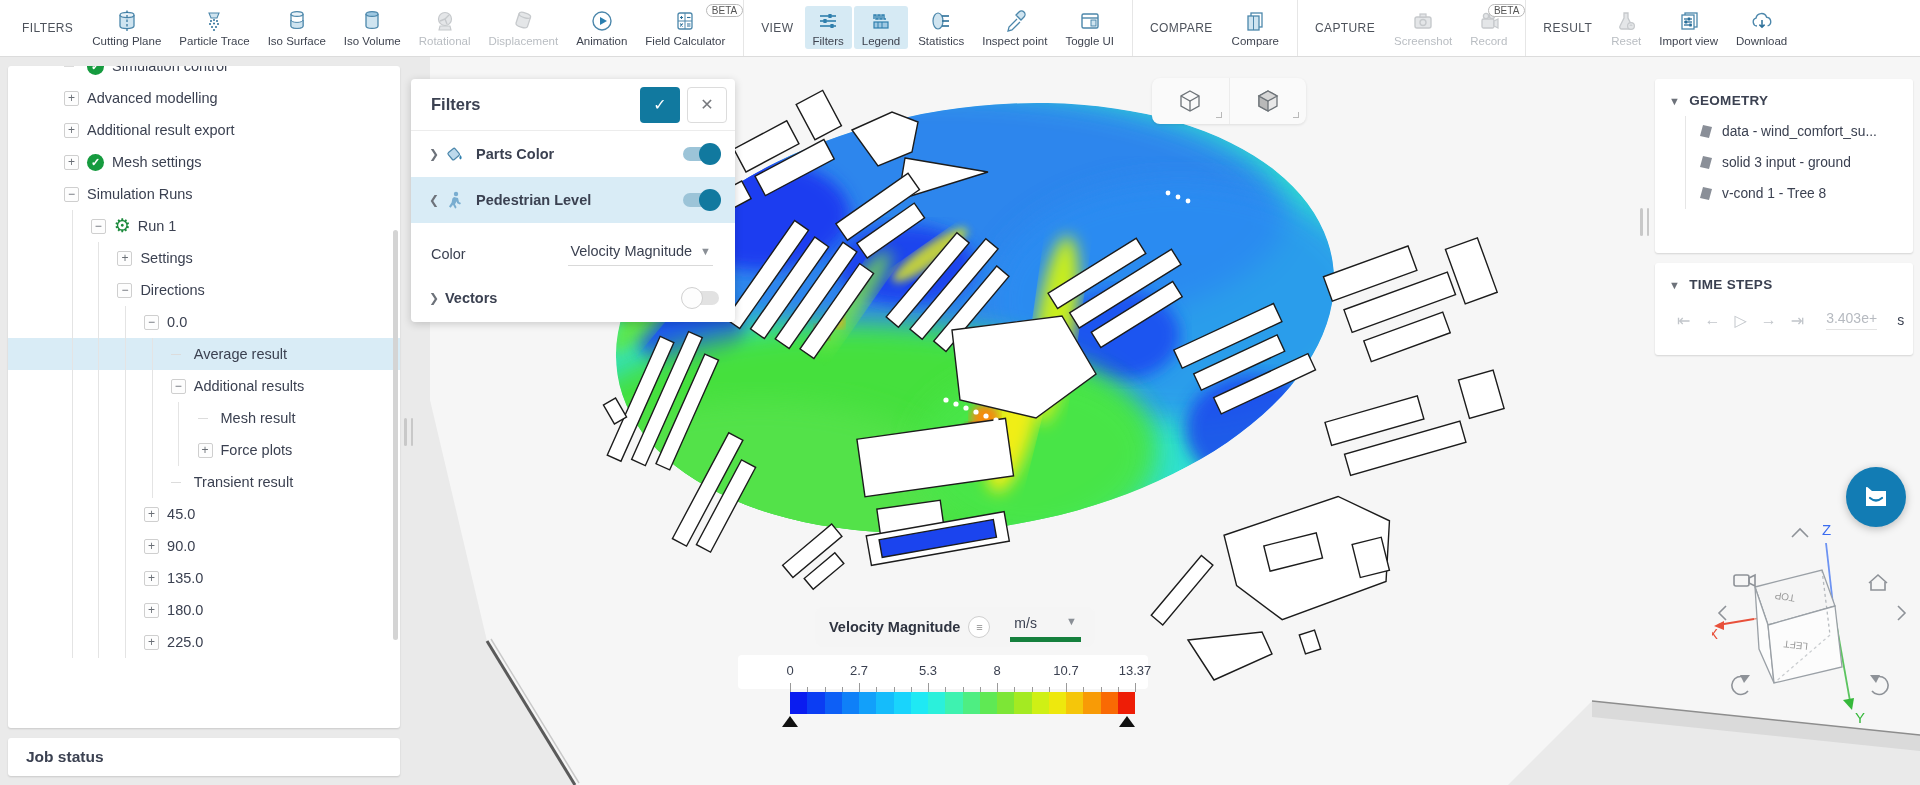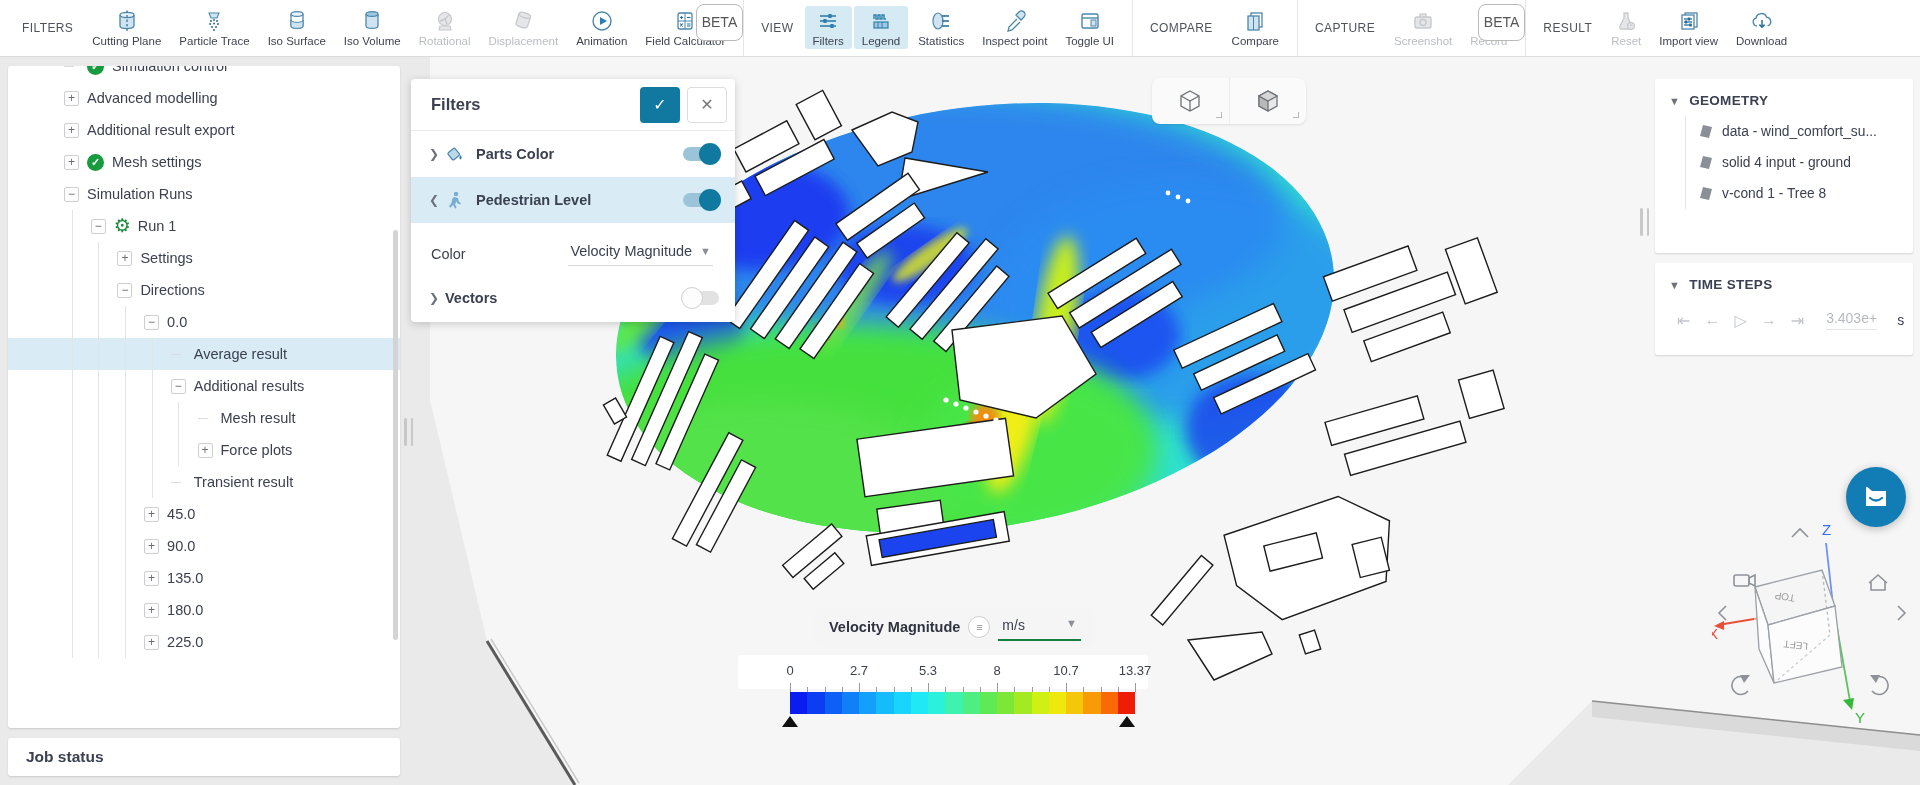--- a/index.html
+++ b/index.html
@@ -12,21 +12,21 @@
   .tb-group { display:flex; align-items:center; height:100%; }
   .tb-glabel { font-size:12px; letter-spacing:.4px; color:#4d525b; margin:0 10px 0 8px; white-space:nowrap; }
   .tb-items { display:flex; align-items:flex-start; height:100%; padding-top:6px; }
   .tb-item { position:relative; display:flex; flex-direction:column; align-items:center; padding:3px 8px 2px; margin:0 1px; border-radius:3px; cursor:pointer; }
   .tb-item .ticon { width:24px; height:24px; display:flex; align-items:center; justify-content:center; }
   .tb-item .tlabel { font-size:11.5px; color:#3f4450; margin-top:2px; white-space:nowrap; }
   .tb-item.active { background:#d6eaf4; }
   .tb-item.disabled .tlabel { color:#b9bdc2; }
   .tb-item.disabled svg * { stroke:#c6c9cc !important; fill:#e4e6e8 !important; }
   .tb-divider { width:1px; height:56px; background:#e6e6e6; margin:0 9px; }
-  .beta-badge { position:absolute; top:-2px; right:-10px; font-size:14px; color:#555; background:#fff; border:1px solid #b9b9b9; border-radius:8px; padding:12px 5px; line-height:11px; }
+  .beta-badge { position:absolute; top:-2px; right:-10px; font-size:10px; color:#555; background:#fff; border:1px solid #b9b9b9; border-radius:8px; padding:0 5px; line-height:11px; }
 
   
   #viewport { position:absolute; left:0; top:57px; width:1920px; height:728px; background:#eaeaea; z-index:1; }
   #scene { position:absolute; left:0; top:0; }
 
   
   #cube-buttons { position:absolute; left:1152px; top:21px; width:154px; height:46px; background:#fafafa; border-radius:8px; box-shadow:0 1px 3px rgba(0,0,0,.10); display:flex; z-index:5; }
   .cube-btn { flex:1; display:flex; align-items:center; justify-content:center; position:relative; cursor:pointer; }
   .cube-btn + .cube-btn { border-left:1px solid #ececec; }
   .cube-btn .corner { position:absolute; right:7px; bottom:6px; width:6px; height:6px; border-right:1.5px solid #b9b9b9; border-bottom:1.5px solid #b9b9b9; }
@@ -81,21 +81,21 @@
   .geo-item .gline { position:absolute; left:30px; top:0; bottom:0; width:1px; background:#e6e6e6; }
   .ts-controls { display:flex; align-items:center; gap:14px; padding:10px 14px 0 22px; }
   .ts-btn { color:#c2c6cb; font-size:16px; cursor:pointer; }
   .ts-value { margin-left:8px; width:66px; text-align:right; font-size:14px; color:#b6bac0; border-bottom:1px solid #e4e4e4; padding-bottom:3px; }
   .ts-unit { font-size:14px; color:#3b4151; margin-left:6px; }
 
   
   #legend-dropdown { position:absolute; left:815px; top:607px; width:280px; height:40px; background:#f5f5f5; border-radius:8px; display:flex; align-items:center; padding:0 14px; z-index:15; }
   #legend-field { font-size:14.5px; font-weight:bold; color:#2f3440; }
   #legend-menu-btn { width:22px; height:22px; border-radius:50%; border:1px solid #cfcfcf; color:#8a8a8a; font-size:11px; display:flex; align-items:center; justify-content:center; margin-left:8px; background:#fff; cursor:pointer; }
-  #legend-unitbox { display:flex; align-items:flex-start; justify-content:space-between; margin-left:8px; flex:1; border-bottom:2px solid #15803d; padding:3px 4px 6px; cursor:pointer; }
+  #legend-unitbox { display:flex; align-items:flex-start; justify-content:space-between; margin-left:20px; flex:1; border-bottom:5px solid #15803d; padding:3px 4px 6px; cursor:pointer; }
   #legend-unit { font-size:14px; color:#3b4151; }
   #legend-unit-chev { color:#8a8f96; font-size:11px; }
   #legend-scale { position:absolute; left:738px; top:655px; width:410px; height:34px; background:#fff; border-radius:4px; z-index:15; }
   #legend-ticklabels { position:absolute; left:52px; top:0; width:345px; height:100%; }
   .ltick-label { position:absolute; top:8px; transform:translateX(-50%); font-size:13px; color:#3b4151; }
   #legend-ticks { position:absolute; left:790px; top:683px; width:345px; height:9px; z-index:15; }
   .ltick { position:absolute; bottom:0; width:1px; background:#9a9a9a; }
   #legend-bar { position:absolute; left:790px; top:692px; width:345px; height:22px; display:flex; z-index:15; }
   #legend-bar .cblock { flex:1; }
   .range-handle { position:absolute; top:716px; width:0; height:0; border-left:8px solid transparent; border-right:8px solid transparent; border-bottom:11px solid #111; z-index:15; cursor:ew-resize; }
@@ -760,21 +760,21 @@
           </span>
           <span>data - wind_comfort_su...</span>
         </div>
         <div class="geo-item">
           <span class="gline"></span>
           <span>
             <svg width="14" height="15" viewBox="0 0 14 15">
               <polygon points="4,1 13,3 10,14 1,12" fill="#8a8f98"></polygon>
             </svg>
           </span>
-          <span>solid 4 input - ground</span>
+          <span>solid 3 input - ground</span>
         </div>
         <div class="geo-item">
           <span class="gline"></span>
           <span>
             <svg width="14" height="15" viewBox="0 0 14 15">
               <polygon points="4,1 13,3 10,14 1,12" fill="#8a8f98"></polygon>
             </svg>
           </span>
           <span>v-cond 1 - Tree 8</span>
         </div>

